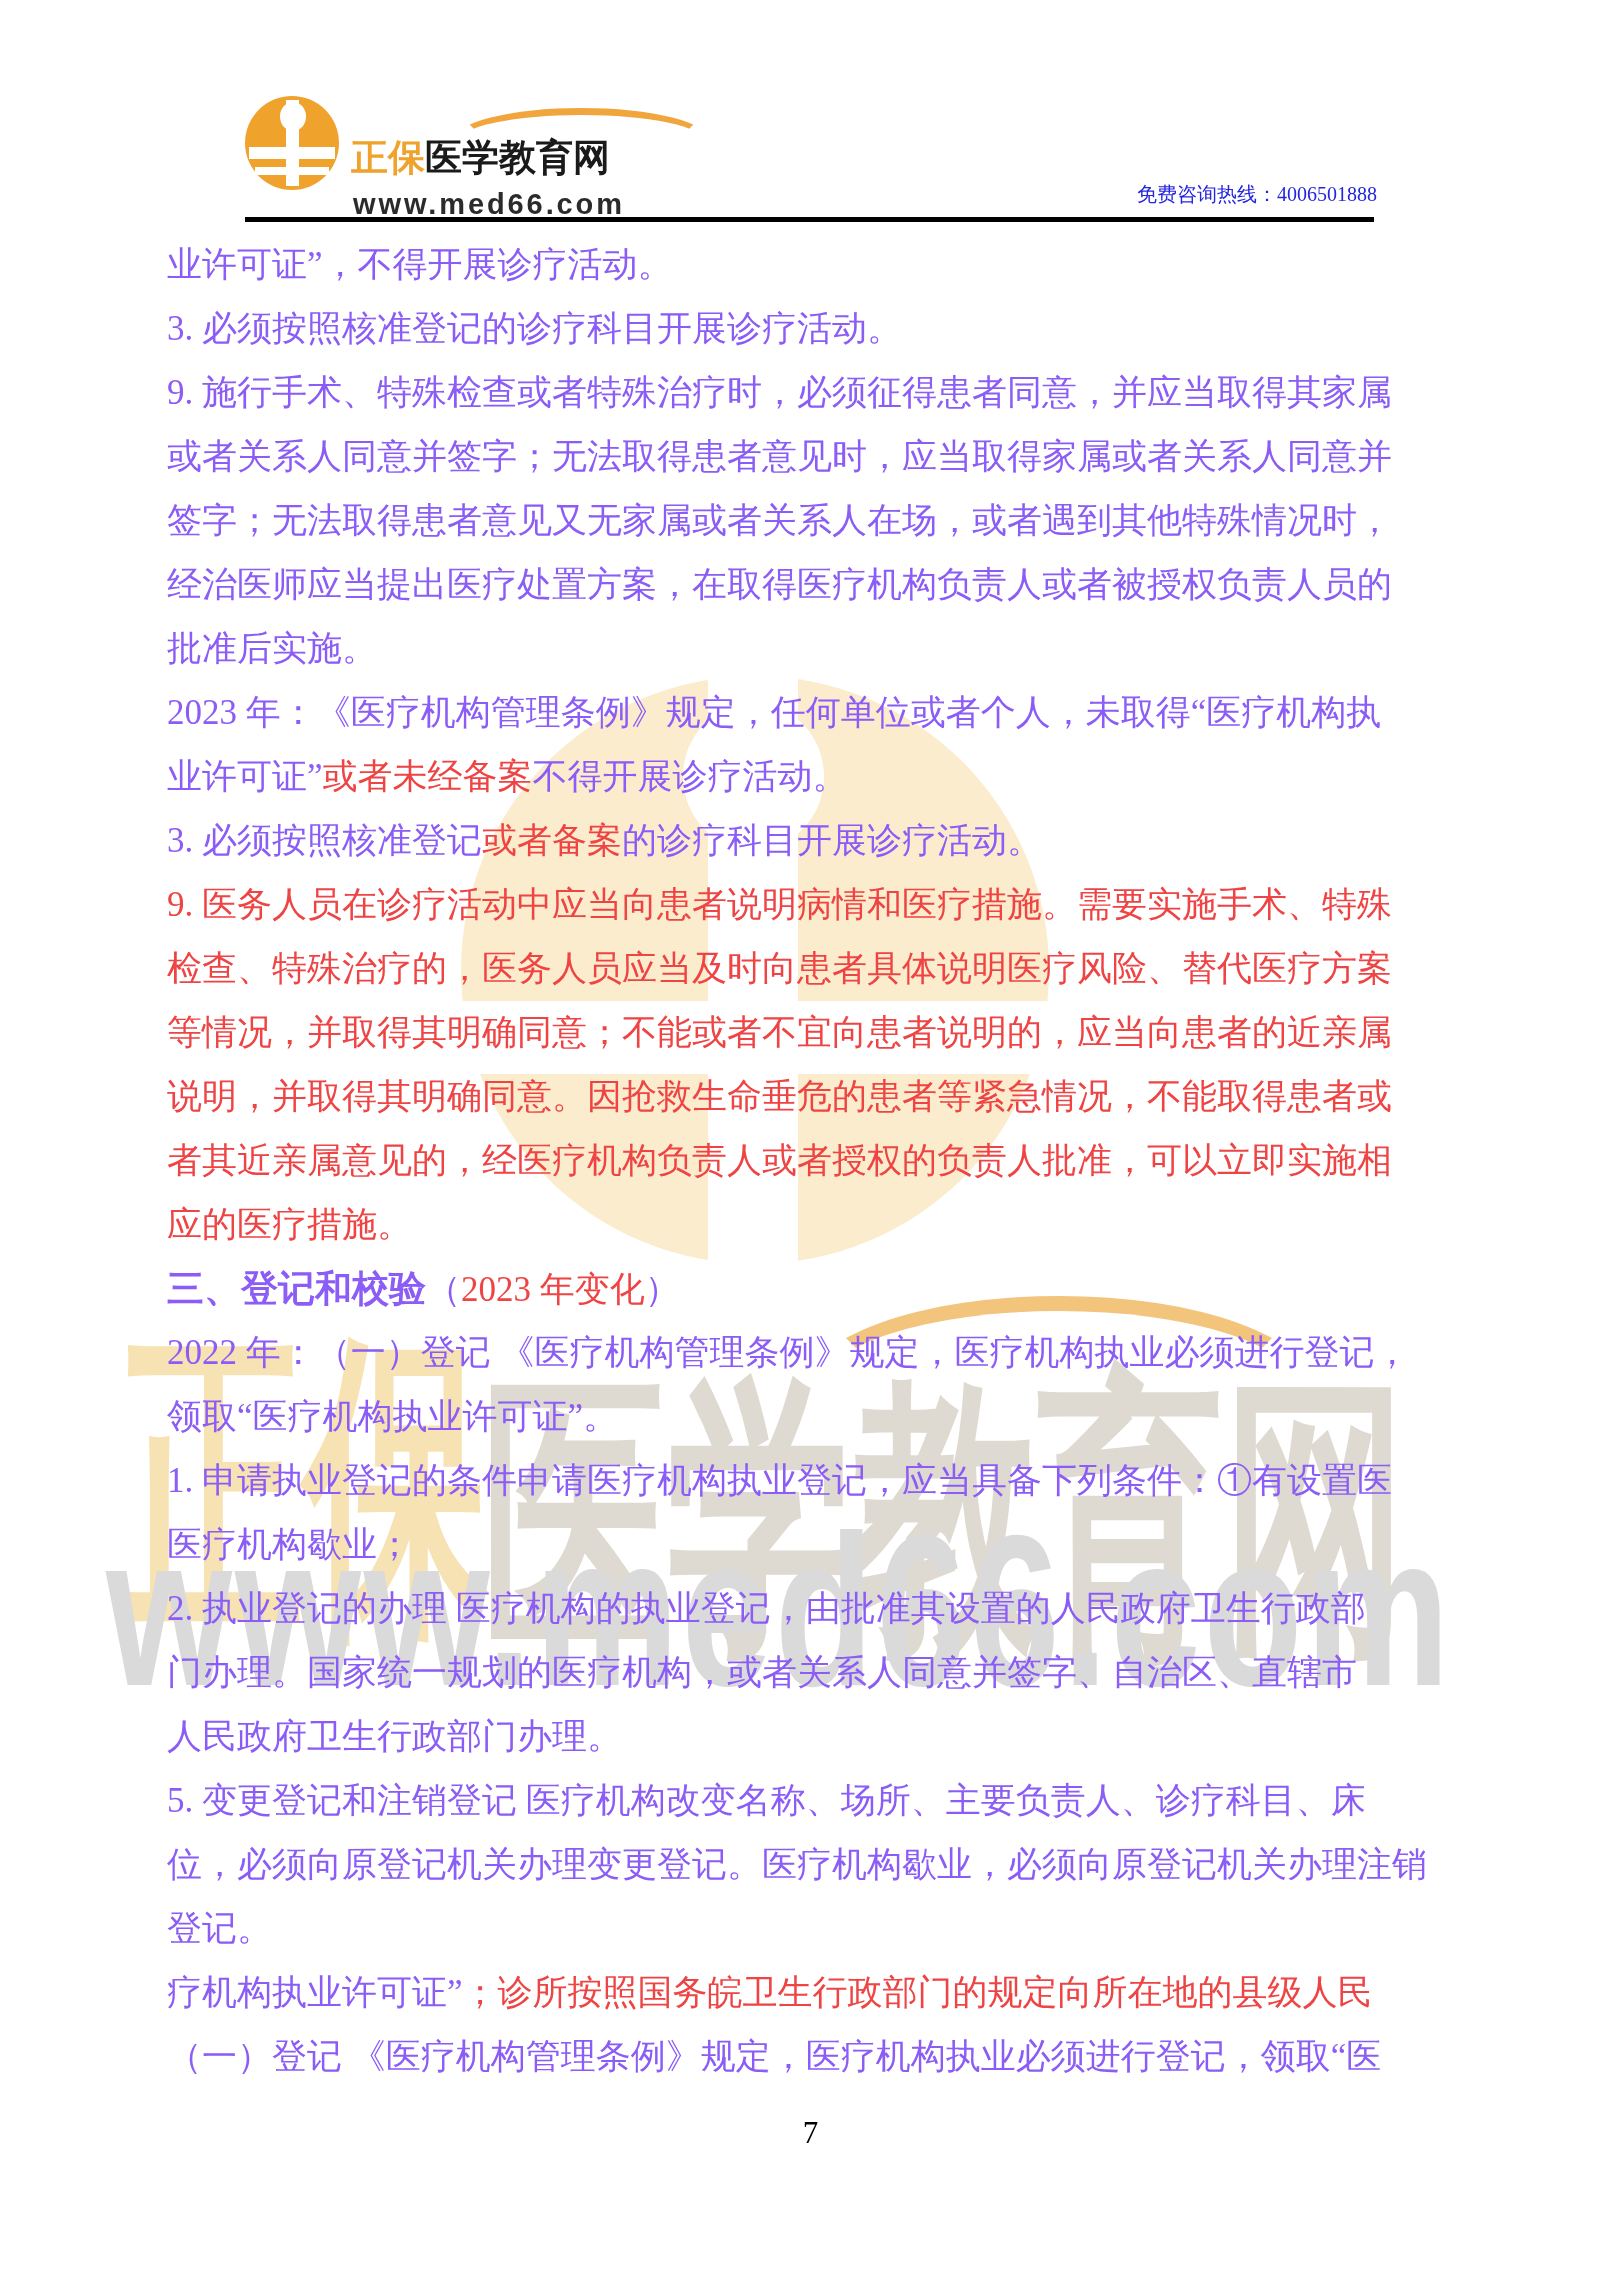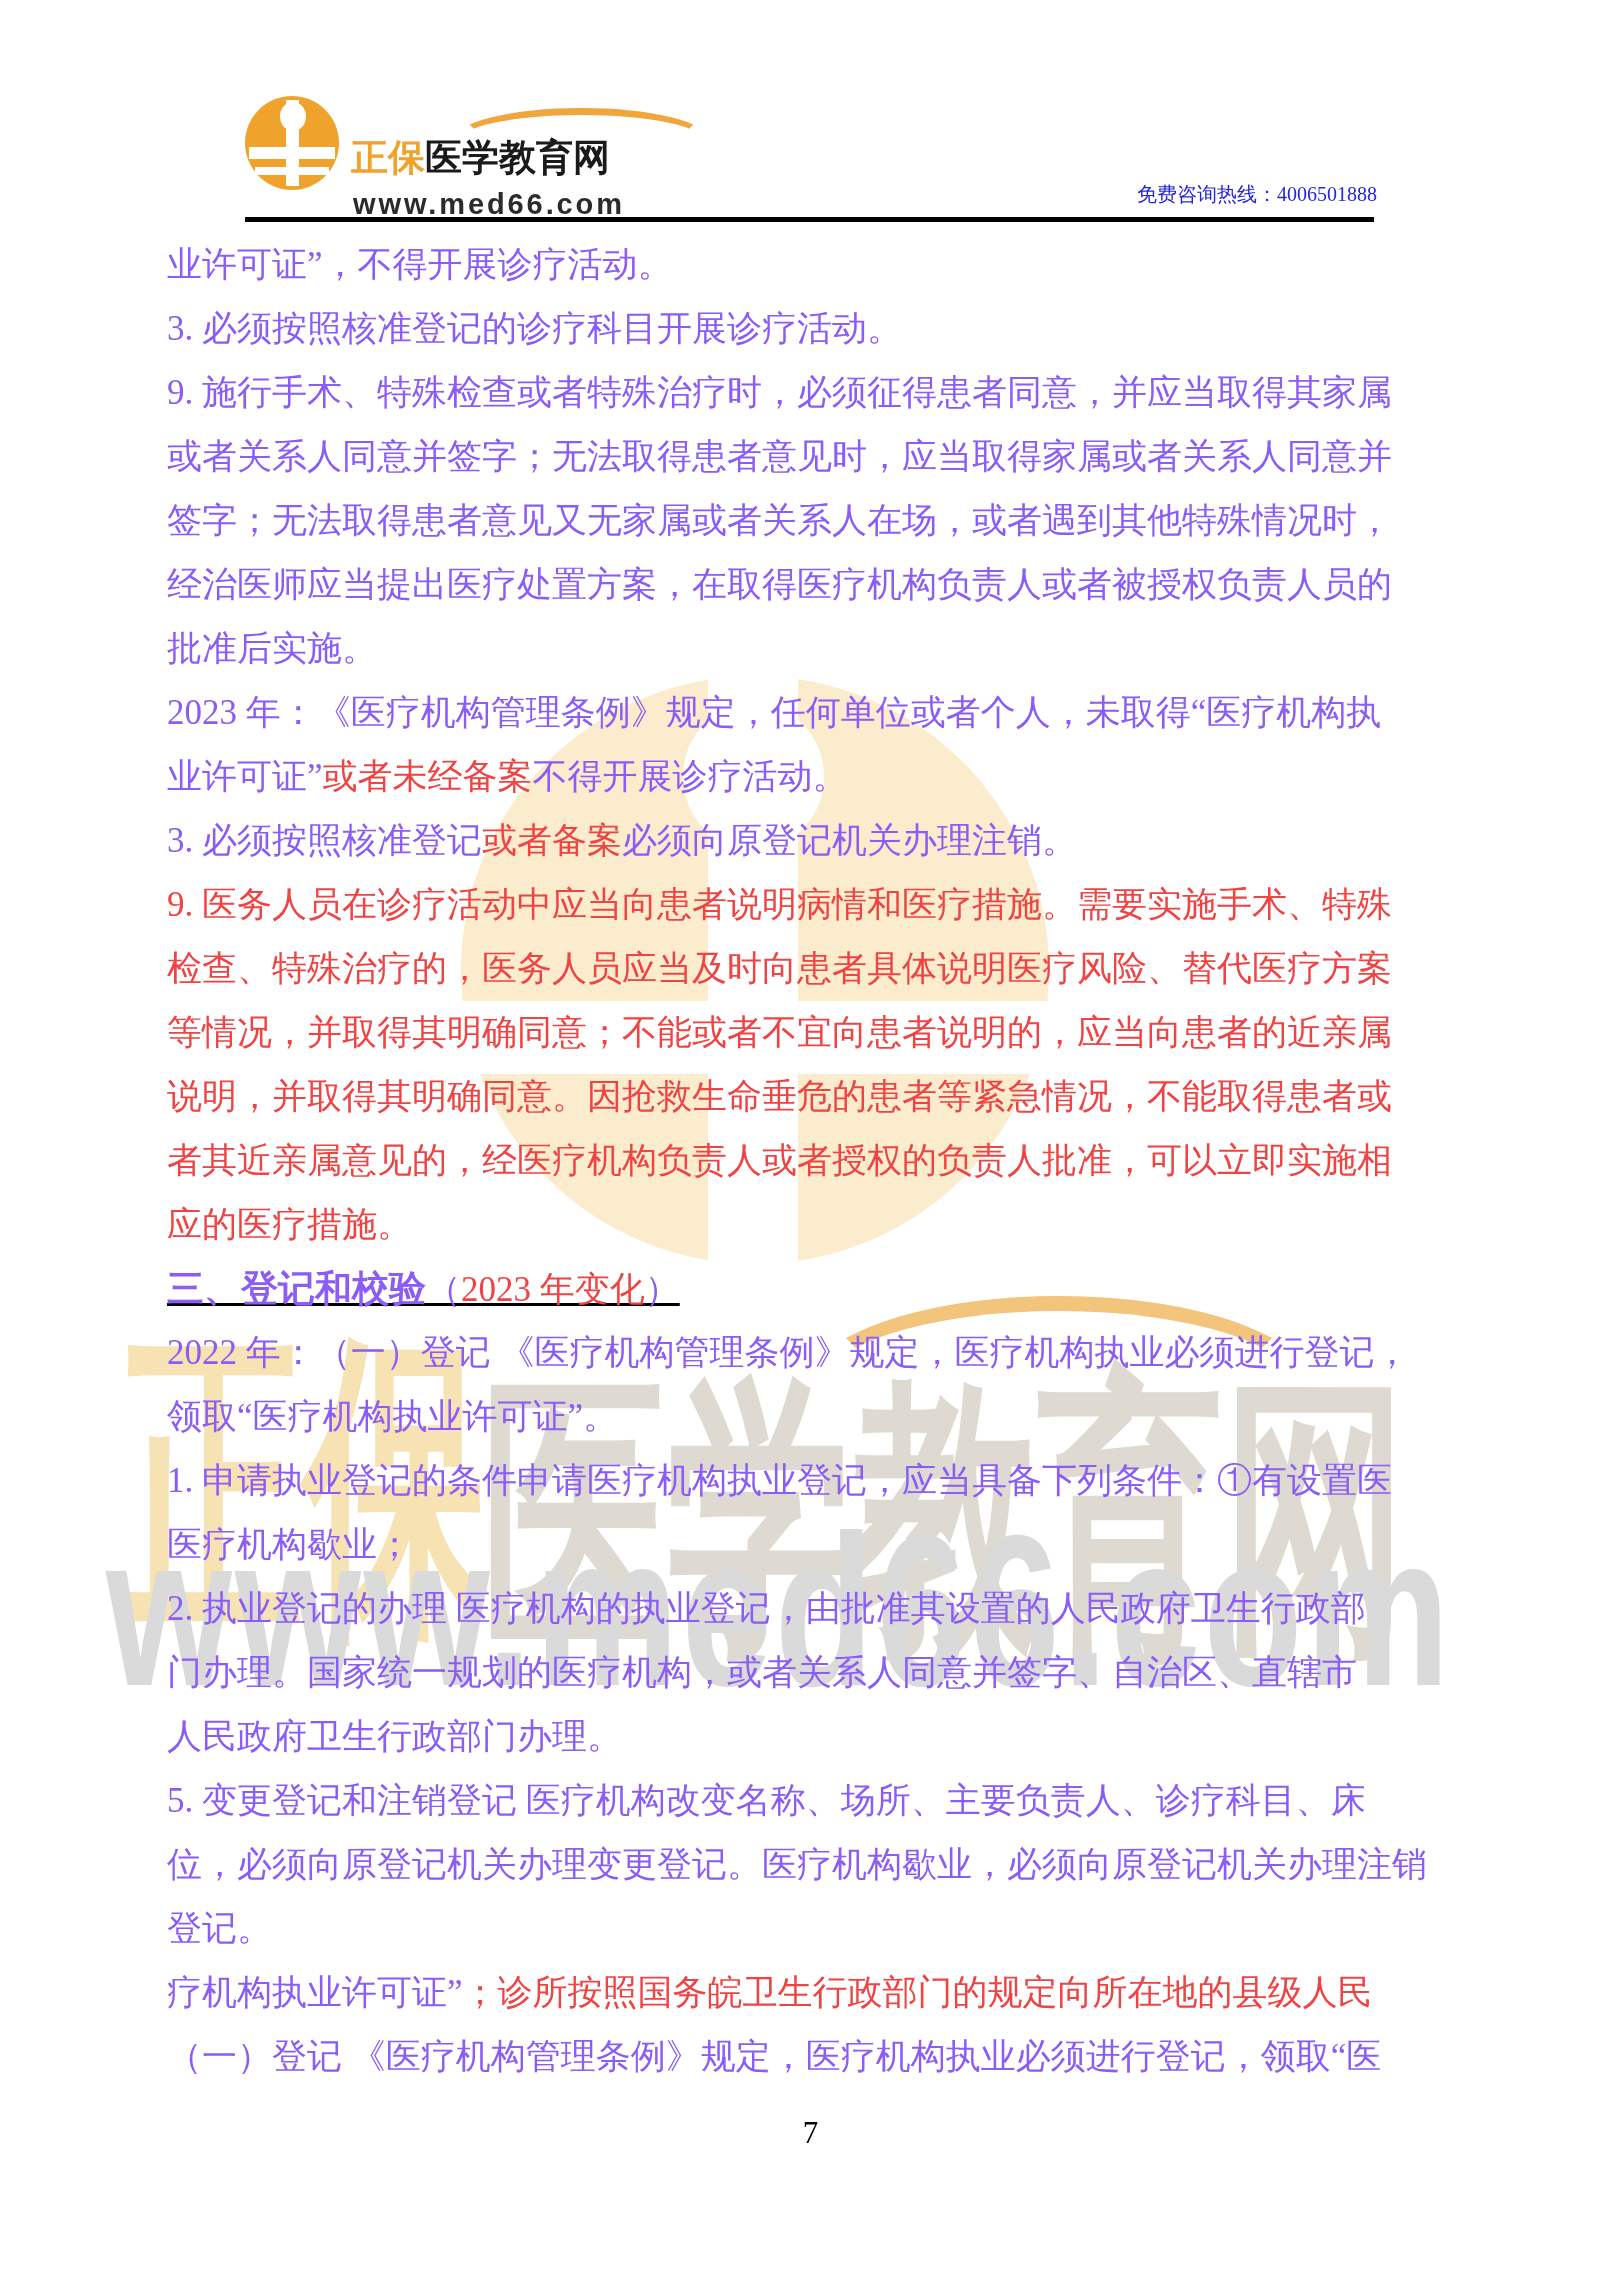--- a/index.html
+++ b/index.html
@@ -49,21 +49,21 @@
          transform:scaleX(.57);transform-origin:0 0;white-space:nowrap;}
   .wm-site{left:482px;top:1370px;font-size:294px;line-height:1;color:#dfdad1;
            transform:scaleX(.63);transform-origin:0 0;white-space:nowrap;}
   .wm-arc{left:804px;top:1296px;width:480px;height:157px;
           border:15.7px solid transparent;border-top:15.7px solid #f2c47c;border-radius:50%;}
   .wm-url{left:106px;top:1502px;font-size:216px;line-height:1;color:#dadada;
           transform:scaleX(.75);transform-origin:0 0;letter-spacing:3.9px;white-space:nowrap;}
   
   .body-text{position:absolute;left:167px;top:233px;width:1313px;z-index:2;}
   .line{height:64px;line-height:64px;font-size:35px;color:#000;white-space:nowrap;}
-  .line.heading{font-weight:bold;font-size:37px;text-decoration:underline;}
+  .line.heading{font-weight:bold;font-size:37px;}
   .line.heading .nb{font-weight:normal;font-size:35px;}
   .seg-red{color:#ef4444;}
   .seg-black{color:#8b5cf6;}
   
   .page-num{position:absolute;left:0;top:2115px;width:1621px;text-align:center;
             font-size:31px;color:#000;z-index:2;}
 </style>
 </head>
 <body>
 
@@ -100,21 +100,21 @@
   <div class="body-text" id="body-lines">
       <div class="line"><span class="seg-black">业许可证”，不得开展诊疗活动。</span></div>
       <div class="line"><span class="seg-black">3. 必须按照核准登记的诊疗科目开展诊疗活动。</span></div>
       <div class="line"><span class="seg-black">9. 施行手术、特殊检查或者特殊治疗时，必须征得患者同意，并应当取得其家属</span></div>
       <div class="line"><span class="seg-black">或者关系人同意并签字；无法取得患者意见时，应当取得家属或者关系人同意并</span></div>
       <div class="line"><span class="seg-black">签字；无法取得患者意见又无家属或者关系人在场，或者遇到其他特殊情况时，</span></div>
       <div class="line"><span class="seg-black">经治医师应当提出医疗处置方案，在取得医疗机构负责人或者被授权负责人员的</span></div>
       <div class="line"><span class="seg-black">批准后实施。</span></div>
       <div class="line"><span class="seg-black">2023 年：《医疗机构管理条例》规定，任何单位或者个人，未取得“医疗机构执</span></div>
       <div class="line"><span class="seg-black">业许可证”</span><span class="seg-red">或者未经备案</span><span class="seg-black">不得开展诊疗活动。</span></div>
-      <div class="line"><span class="seg-black">3. 必须按照核准登记</span><span class="seg-red">或者备案</span><span class="seg-black">必须向原登记机关办理注销。</span></div>
+      <div class="line"><span class="seg-black">3. 必须按照核准登记</span><span class="seg-red">或者备案</span><span class="seg-black">的诊疗科目开展诊疗活动。</span></div>
       <div class="line"><span class="seg-red">9. 医务人员在诊疗活动中应当向患者说明病情和医疗措施。需要实施手术、特殊</span></div>
       <div class="line"><span class="seg-red">检查、特殊治疗的，医务人员应当及时向患者具体说明医疗风险、替代医疗方案</span></div>
       <div class="line"><span class="seg-red">等情况，并取得其明确同意；不能或者不宜向患者说明的，应当向患者的近亲属</span></div>
       <div class="line"><span class="seg-red">说明，并取得其明确同意。因抢救生命垂危的患者等紧急情况，不能取得患者或</span></div>
       <div class="line"><span class="seg-red">者其近亲属意见的，经医疗机构负责人或者授权的负责人批准，可以立即实施相</span></div>
       <div class="line"><span class="seg-red">应的医疗措施。</span></div>
       <div class="line heading"><span class="seg-black">三、登记和校验</span><span class="seg-black nb">（</span><span class="seg-red nb">2023 年变化</span><span class="seg-black nb">）</span></div>
       <div class="line"><span class="seg-black">2022 年：（一）登记  《医疗机构管理条例》规定，医疗机构执业必须进行登记，</span></div>
       <div class="line"><span class="seg-black">领取“医疗机构执业许可证”。</span></div>
       <div class="line"><span class="seg-black">1. 申请执业登记的条件申请医疗机构执业登记，应当具备下列条件：①有设置医</span></div>

